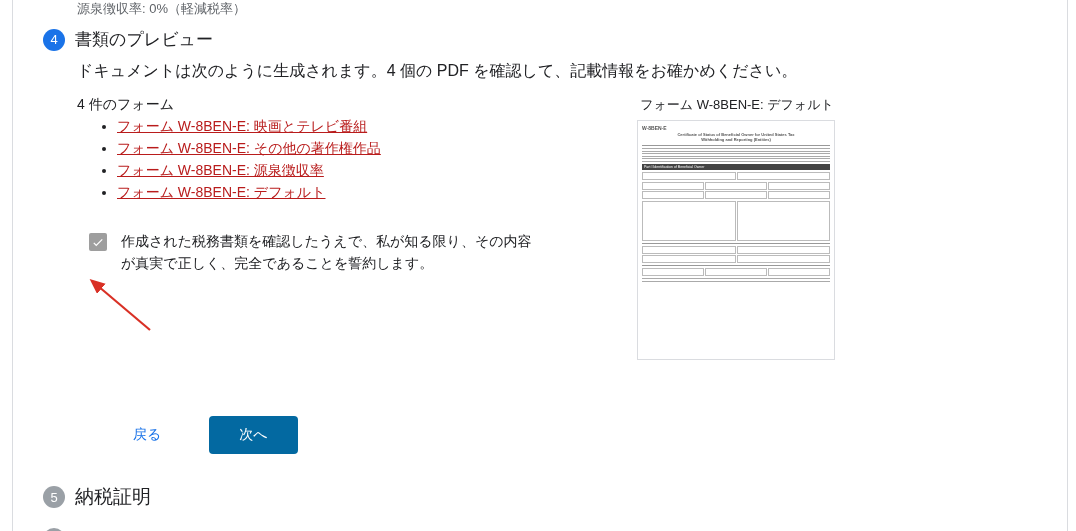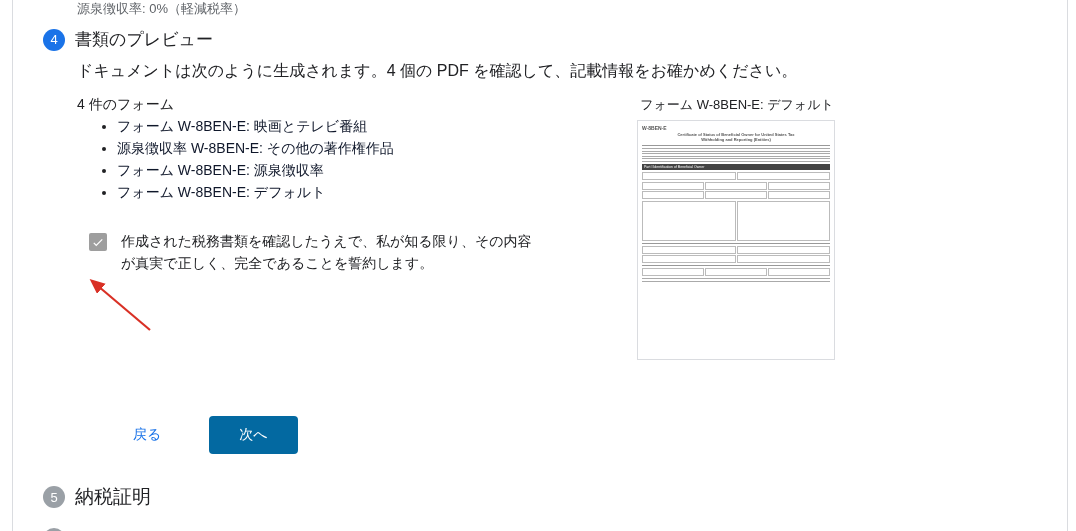--- a/index.html
+++ b/index.html
@@ -70,21 +70,22 @@
   .forms-list {
     list-style: disc;
     padding-left: 40px;
     margin: 4px 0 28px 0;
   }
   .forms-list li {
     margin-bottom: 4px;
     color: #202124;
   }
   .forms-list a {
-    color: #0f172a;
+    color: #b91c1c;
+    text-decoration: underline;
     cursor: pointer;
   }
   .confirm-row {
     display: flex;
     align-items: flex-start;
     gap: 14px;
     padding-left: 12px;
     position: relative;
     margin-top: 24px;
   }
@@ -213,21 +214,21 @@
       <div class="step-title">書類のプレビュー</div>
     </div>
 
     <div class="step-desc">ドキュメントは次のように生成されます。4 個の PDF を確認して、記載情報をお確かめください。</div>
 
     <div class="content-area">
       <div class="left-col">
         <div class="forms-count">4 件のフォーム</div>
         <ul class="forms-list">
           <li><a>フォーム W-8BEN-E: 映画とテレビ番組</a></li>
-          <li><a>源泉徴収率 W-8BEN-E: その他の著作権作品</a></li>
+          <li><a>フォーム W-8BEN-E: その他の著作権作品</a></li>
           <li><a>フォーム W-8BEN-E: 源泉徴収率</a></li>
           <li><a>フォーム W-8BEN-E: デフォルト</a></li>
         </ul>
 
         <div class="confirm-row">
           <div class="checkbox">
             <svg viewBox="0 0 24 24">
                 <path fill="#fff" d="M9 16.2l-3.5-3.5L4 14.2 9 19.2 20 8.2l-1.4-1.4z"></path>
               </svg>
           </div>

